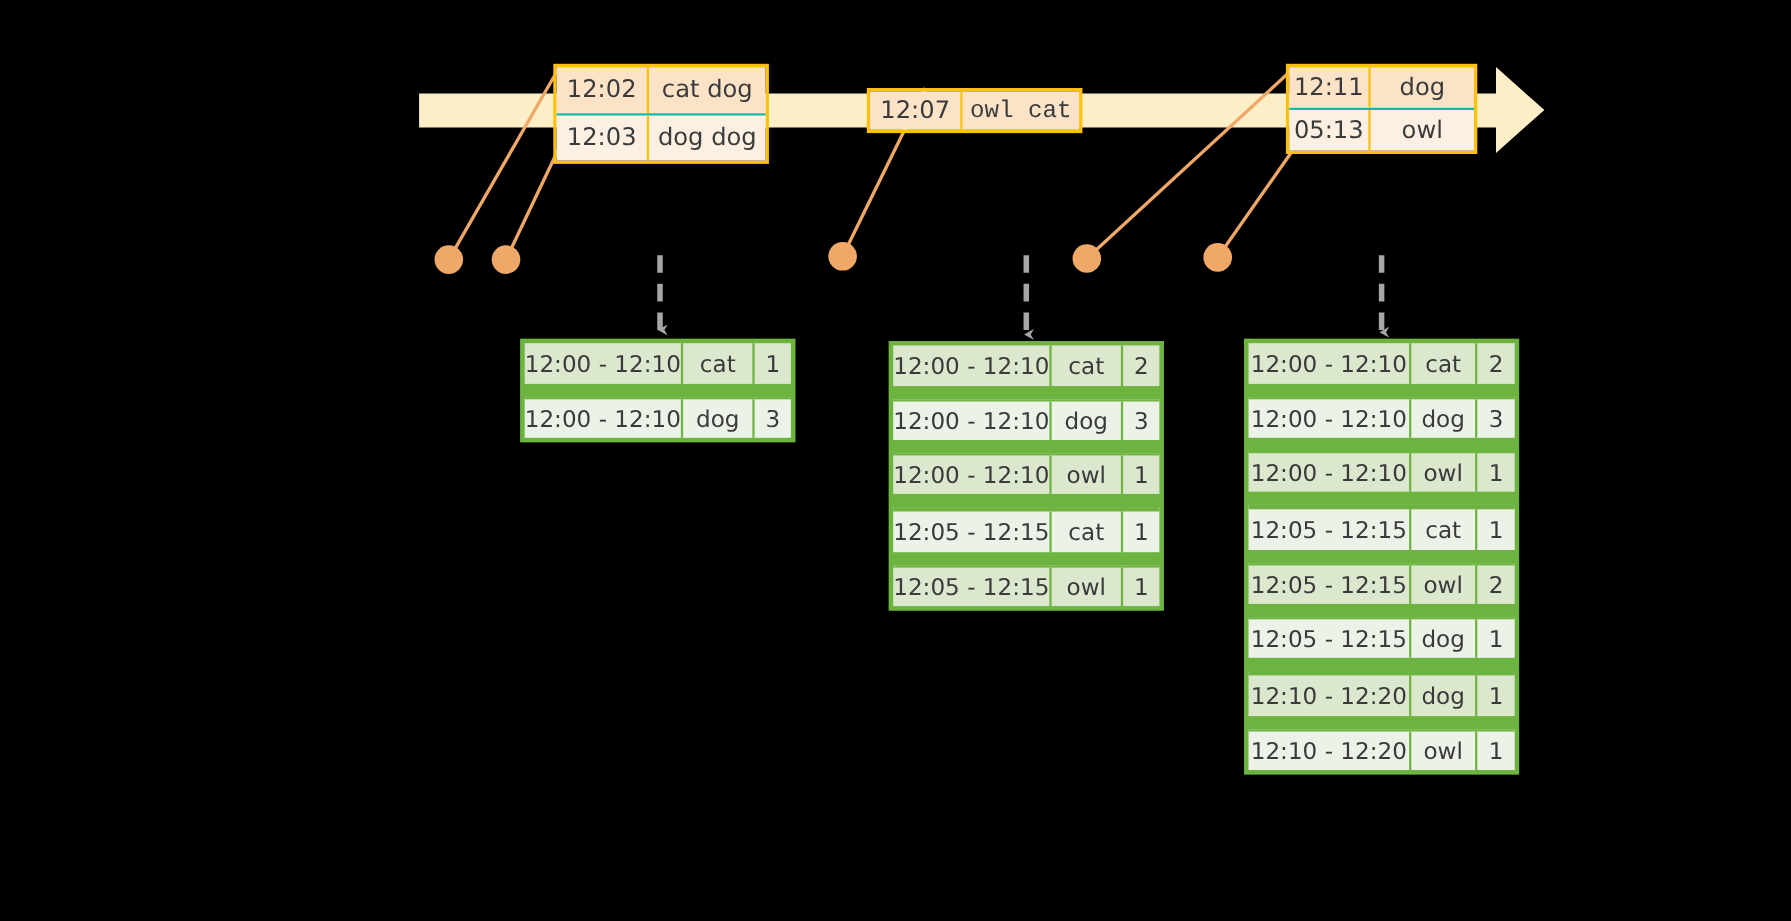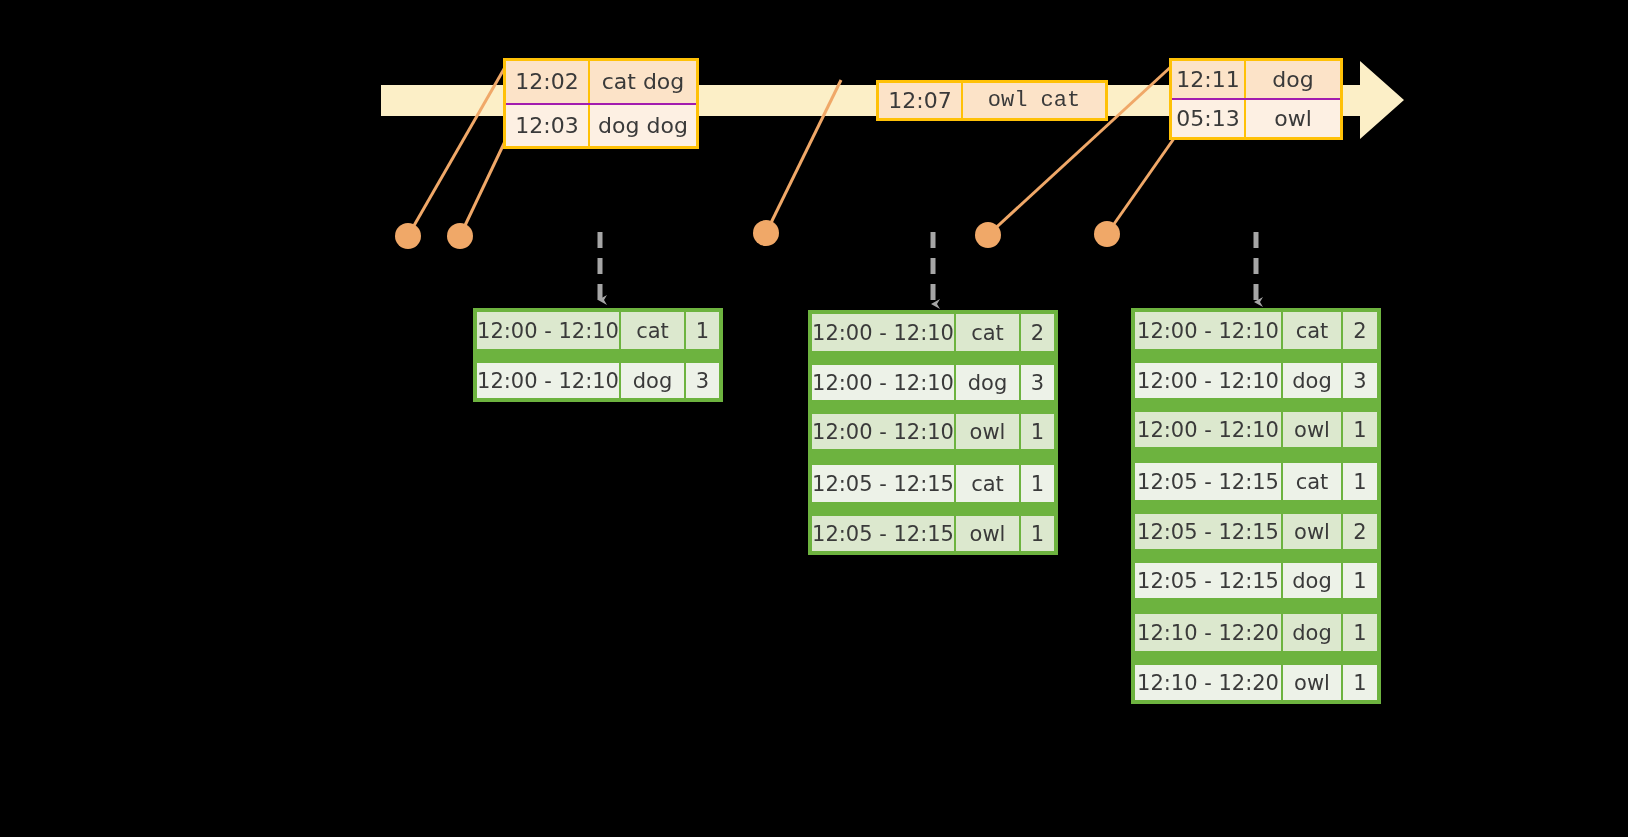--- a/index.html
+++ b/index.html
@@ -7,21 +7,21 @@
        font-family:"DejaVu Sans","Liberation Sans",sans-serif;}
 
   #stage{position:absolute;left:0;top:0;width:1628px;height:837px;background:#000;}
 
   svg.layer{position:absolute;left:0;top:0;width:1628px;height:837px;pointer-events:none;}
 
   
   .evt-box{position:absolute;border:3px solid #FFC107;box-sizing:border-box;
            display:flex;flex-direction:column;}
   .evt-row{display:flex;flex:1;}
-  .evt-row + .evt-row{border-top:2px solid #a21caf;}
+  .evt-row + .evt-row{border-top:2px solid #14b8a6;}
   .evt-row.odd{background:#FCE3C8;}
   .evt-row.even{background:#FDF0E3;}
   .evt-time{display:flex;align-items:center;justify-content:center;
             border-right:2px solid #FFC107;color:#3a3a3a;font-size:22px;}
   .evt-words{display:flex;align-items:center;justify-content:center;
              color:#3a3a3a;font-size:22px;}
 
   
   .res-table{position:absolute;border:4px solid #6DB33F;box-sizing:border-box;
              display:flex;flex-direction:column;background:#6DB33F;}
@@ -81,21 +81,21 @@
     <div class="evt-row odd">
       <div class="evt-time" style="width:82px;">12:02</div>
       <div class="evt-words" style="flex:1;">cat dog</div>
     </div>
     <div class="evt-row even">
       <div class="evt-time" style="width:82px;">12:03</div>
       <div class="evt-words" style="flex:1;">dog dog</div>
     </div>
   </div>
 
-  <div class="evt-box" style="left:876px;top:80px;width:232px;height:41px;">
+  <div class="evt-box" style="left:788px;top:80px;width:196px;height:41px;">
     <div class="evt-row odd">
       <div class="evt-time" style="width:82px;">12:07</div>
       <div class="evt-words" style="flex:1;font-family:Liberation Mono, monospace;">owl cat</div>
     </div>
   </div>
 
   <div class="evt-box" style="left:1169px;top:58px;width:174px;height:82px;">
     <div class="evt-row odd">
       <div class="evt-time" style="width:72px;">12:11</div>
       <div class="evt-words" style="flex:1;">dog</div>

